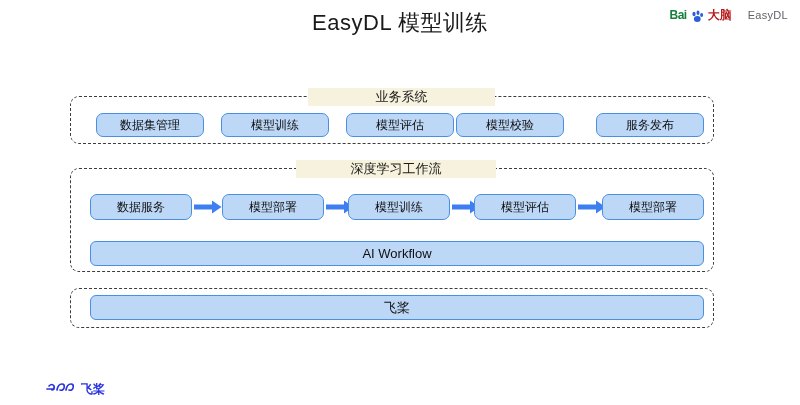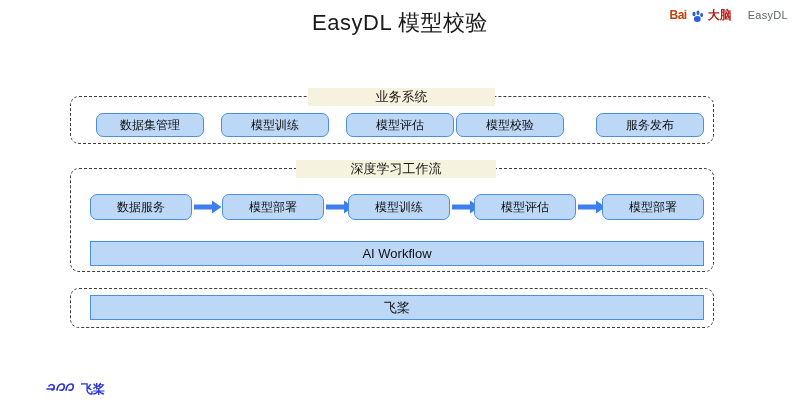--- a/index.html
+++ b/index.html
@@ -32,21 +32,21 @@
     right: 12px;
     top: 6px;
     display: flex;
     align-items: center;
     gap: 4px;
     height: 18px;
   }
   .brand-bai {
     font-size: 12px;
     font-weight: bold;
-    color: #c2410c;
+    color: #15803d;
     letter-spacing: -0.5px;
   }
   .brand-paw {
     width: 13px;
     height: 13px;
     position: relative;
     display: inline-block;
   }
   .brand-du {
     font-size: 12px;
@@ -86,21 +86,21 @@
     border: 1.6px solid #4a90e2;
     border-radius: 7px;
     display: flex;
     align-items: center;
     justify-content: center;
     font-size: 12px;
     color: #101010;
     z-index: 3;
   }
   .wide-box {
-    border-radius: 0;
+    border-radius: 6px;
   }
 
   
   .arrow {
     position: absolute;
     z-index: 2;
     height: 14px;
   }
 
   
@@ -118,21 +118,21 @@
   .paddle-text {
     font-size: 12px;
     font-weight: bold;
     color: #2932e1;
     letter-spacing: 0px;
   }
 </style>
 </head>
 <body>
 
-<div class="page-title">EasyDL 模型校验</div>
+<div class="page-title">EasyDL 模型训练</div>
 
 <div class="brand-logo">
   <span class="brand-bai">Bai</span>
   <span class="brand-paw">
     <svg width="13" height="13" viewBox="0 0 13 13">
       <ellipse cx="3" cy="4" rx="1.6" ry="2.2" fill="#2b5fd9"></ellipse>
       <ellipse cx="7" cy="2.8" rx="1.5" ry="2.2" fill="#2b5fd9"></ellipse>
       <ellipse cx="10.6" cy="5" rx="1.5" ry="2" fill="#2b5fd9"></ellipse>
       <ellipse cx="6.3" cy="9" rx="3.4" ry="3" fill="#2b5fd9"></ellipse>
     </svg>

